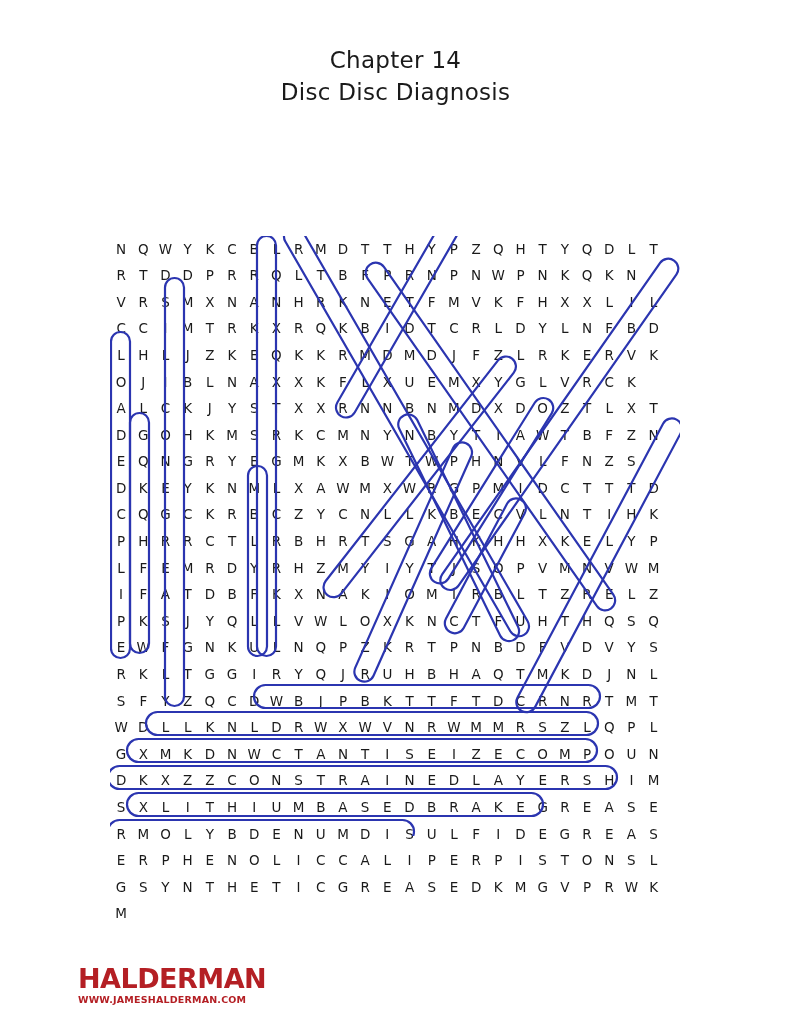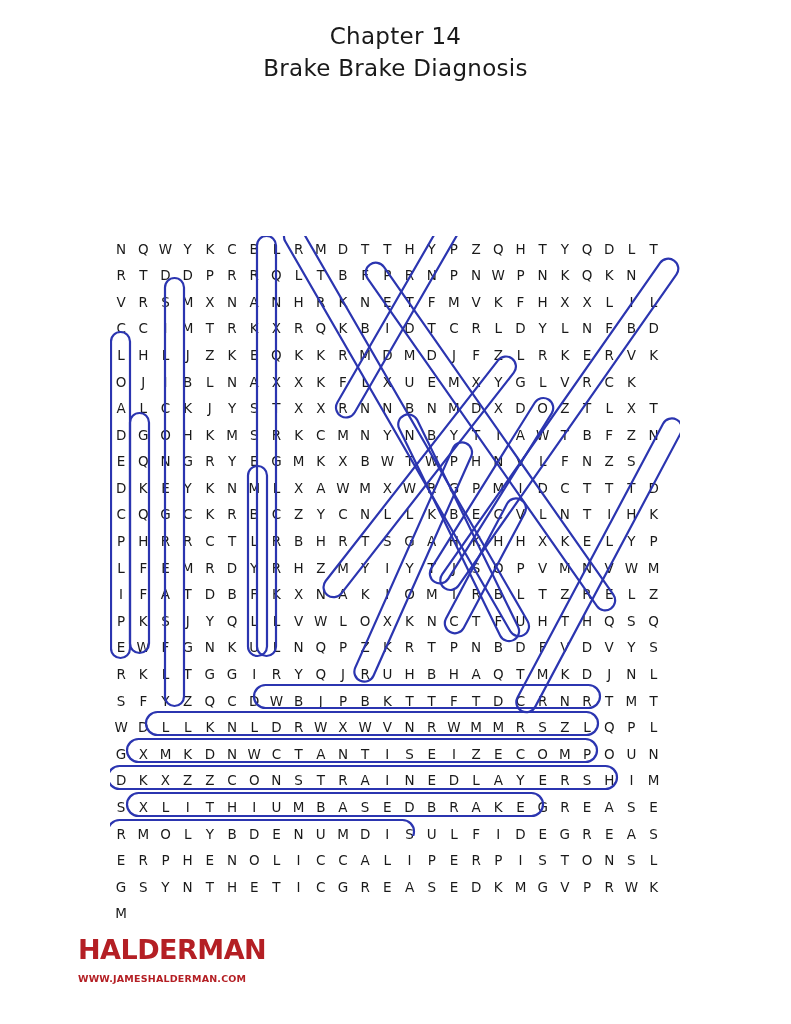--- a/index.html
+++ b/index.html
@@ -13,21 +13,21 @@
     position: relative;
     font-family: "Liberation Sans", sans-serif;
     overflow: hidden;
   }
   .page {
     position: absolute;
     inset: 0;
   }
   .title {
     position: absolute;
-    top: 20px;
+    top: 44px;
     left: 0;
     width: 791px;
     text-align: center;
     font-family: "DejaVu Sans", sans-serif;
     font-size: 23px;
     line-height: 32px;
     color: #1a1a1a;
     letter-spacing: 0.3px;
   }
   .title div { white-space: pre; }
@@ -65,49 +65,49 @@
     top: 0;
     width: 570px;
     height: 600px;
     pointer-events: none;
   }
 
   
   .logo {
     position: absolute;
     left: 78px;
-    top: 936px;
+    top: 965px;
     width: 220px;
     text-align: left;
   }
   .logo .brand {
     font-family: "DejaVu Sans", sans-serif;
     font-weight: bold;
     font-size: 27px;
     letter-spacing: -0.5px;
     color: #b41f24;
     line-height: 28px;
   }
   .logo .url {
     font-family: "DejaVu Sans", sans-serif;
     font-weight: bold;
     font-size: 9.5px;
     letter-spacing: 0.2px;
     color: #b41f24;
-    margin-top: 9px;
+    margin-top: 1px;
   }
 </style>
 </head>
 <body>
 
 <div class="page">
 
   <div class="title">
     <div>Chapter 14</div>
-    <div>Brake Brake Diagnosis</div>
+    <div>Disc Disc Diagnosis</div>
   </div>
 
   <div id="puzzle">
     <div class="grid" id="grid" style="grid-template-columns: repeat(25, 22.2px);">
         <div class="cell">N</div>
         <div class="cell">Q</div>
         <div class="cell">W</div>
         <div class="cell">Y</div>
         <div class="cell">K</div>
         <div class="cell">C</div>

